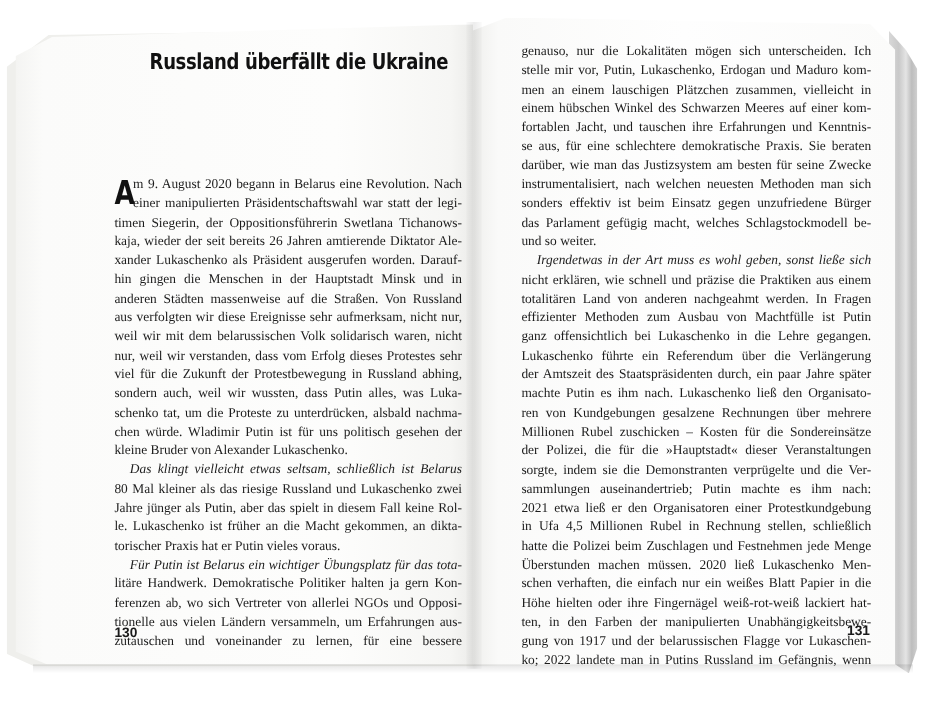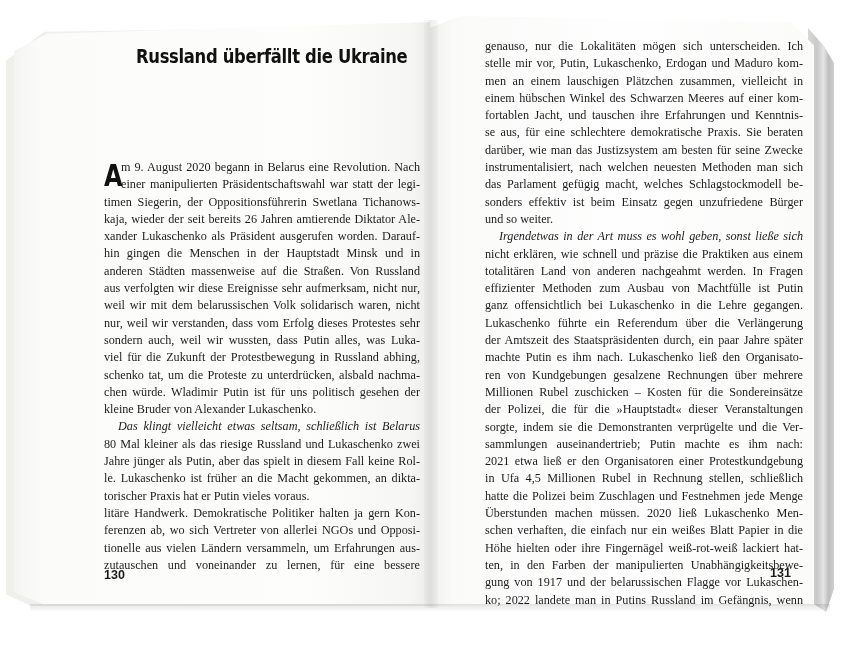--- a/index.html
+++ b/index.html
@@ -95,21 +95,21 @@
       font-size: 12.2px;
       line-height: 17.3px;
       color: #1c1c1c;
     }
     .text-left {
       left: 104px;
       top: 159px;
       width: 316px;
     }
     .text-right {
-      left: 485px;
+      left: 474px;
       top: 38px;
       width: 318px;
     }
     .line {
       display: block;
       white-space: nowrap;
       text-align: justify;
       text-align-last: justify;
       height: 17.3px;
     }
@@ -163,48 +163,49 @@
     <span class="line dropcap-line"><span class="dropcap">A</span><span>m 9. August 2020 begann in Belarus eine Revolution. Nach</span></span>
     <span class="line dropcap-line">einer manipulierten Präsidentschaftswahl war statt der legi-</span>
     <span class="line">timen Siegerin, der Oppositionsführerin Swetlana Tichanows-</span>
     <span class="line">kaja, wieder der seit bereits 26 Jahren amtierende Diktator Ale-</span>
     <span class="line">xander Lukaschenko als Präsident ausgerufen worden. Darauf-</span>
     <span class="line">hin gingen die Menschen in der Hauptstadt Minsk und in</span>
     <span class="line">anderen Städten massenweise auf die Straßen. Von Russland</span>
     <span class="line">aus verfolgten wir diese Ereignisse sehr aufmerksam, nicht nur,</span>
     <span class="line">weil wir mit dem belarussischen Volk solidarisch waren, nicht</span>
     <span class="line">nur, weil wir verstanden, dass vom Erfolg dieses Protestes sehr</span>
+    <span class="line">viel für die Zukunft der Protestbewegung in Russland abhing,</span>
     <span class="line">sondern auch, weil wir wussten, dass Putin alles, was Luka-</span>
-    <span class="line">viel für die Zukunft der Protestbewegung in Russland abhing,</span>
     <span class="line">schenko tat, um die Proteste zu unterdrücken, alsbald nachma-</span>
     <span class="line">chen würde. Wladimir Putin ist für uns politisch gesehen der</span>
     <span class="line last">kleine Bruder von Alexander Lukaschenko.</span>
     <span class="line indent">Das klingt vielleicht etwas seltsam, schließlich ist Belarus</span>
     <span class="line">80 Mal kleiner als das riesige Russland und Lukaschenko zwei</span>
     <span class="line">Jahre jünger als Putin, aber das spielt in diesem Fall keine Rol-</span>
     <span class="line">le. Lukaschenko ist früher an die Macht gekommen, an dikta-</span>
     <span class="line last">torischer Praxis hat er Putin vieles voraus.</span>
+    <span class="line indent">Für Putin ist Belarus ein wichtiger Übungsplatz für das tota-</span>
     <span class="line">litäre Handwerk. Demokratische Politiker halten ja gern Kon-</span>
     <span class="line">ferenzen ab, wo sich Vertreter von allerlei NGOs und Opposi-</span>
     <span class="line">tionelle aus vielen Ländern versammeln, um Erfahrungen aus-</span>
     <span class="line">zutauschen und voneinander zu lernen, für eine bessere</span>
   </div>
   <div class="page-num page-num-left">130</div>
 
   <div class="text-block text-right">
     <span class="line">genauso, nur die Lokalitäten mögen sich unterscheiden. Ich</span>
     <span class="line">stelle mir vor, Putin, Lukaschenko, Erdogan und Maduro kom-</span>
     <span class="line">men an einem lauschigen Plätzchen zusammen, vielleicht in</span>
     <span class="line">einem hübschen Winkel des Schwarzen Meeres auf einer kom-</span>
     <span class="line">fortablen Jacht, und tauschen ihre Erfahrungen und Kenntnis-</span>
     <span class="line">se aus, für eine schlechtere demokratische Praxis. Sie beraten</span>
     <span class="line">darüber, wie man das Justizsystem am besten für seine Zwecke</span>
     <span class="line">instrumentalisiert, nach welchen neuesten Methoden man sich</span>
+    <span class="line">sonders effektiv ist beim Einsatz gegen unzufriedene Bürger</span>
     <span class="line">das Parlament gefügig macht, welches Schlagstockmodell be-</span>
-    <span class="line">sonders effektiv ist beim Einsatz gegen unzufriedene Bürger</span>
     <span class="line last">und so weiter.</span>
     <span class="line indent">Irgendetwas in der Art muss es wohl geben, sonst ließe sich</span>
     <span class="line">nicht erklären, wie schnell und präzise die Praktiken aus einem</span>
     <span class="line">totalitären Land von anderen nachgeahmt werden. In Fragen</span>
     <span class="line">effizienter Methoden zum Ausbau von Machtfülle ist Putin</span>
     <span class="line">ganz offensichtlich bei Lukaschenko in die Lehre gegangen.</span>
     <span class="line">Lukaschenko führte ein Referendum über die Verlängerung</span>
     <span class="line">der Amtszeit des Staatspräsidenten durch, ein paar Jahre später</span>
     <span class="line">machte Putin es ihm nach. Lukaschenko ließ den Organisato-</span>
     <span class="line">ren von Kundgebungen gesalzene Rechnungen über mehrere</span>

